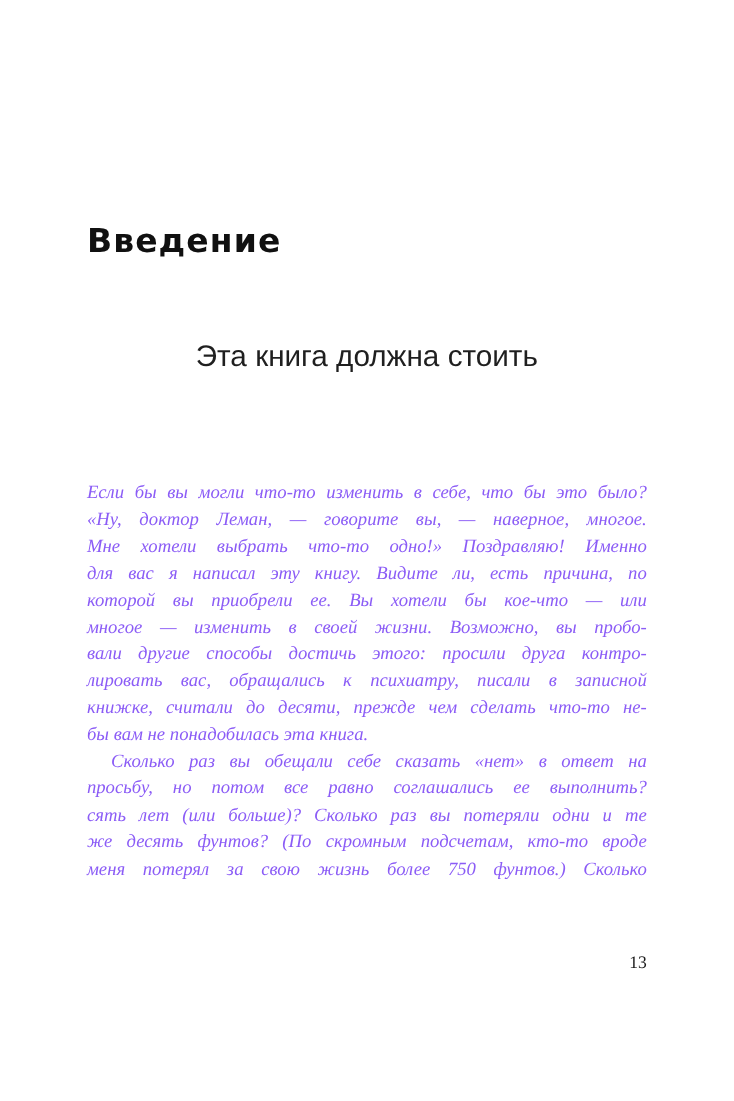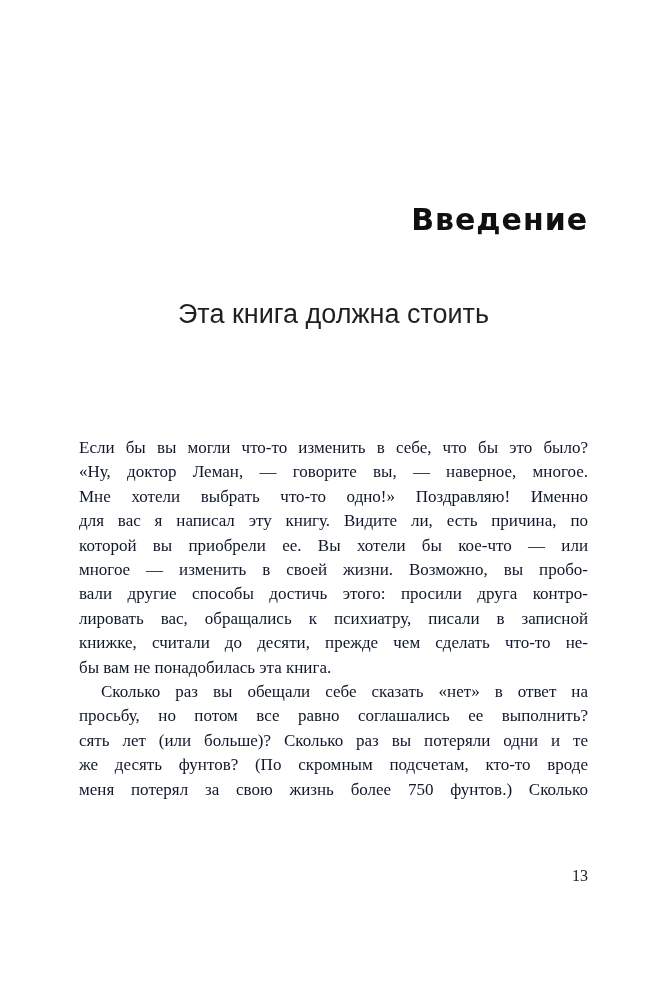--- a/index.html
+++ b/index.html
@@ -14,47 +14,48 @@
     background: #ffffff;
     color: #1b1b1b;
     font-family: "Liberation Serif", serif;
     overflow: hidden;
   }
   .chapter-title {
     position: absolute;
     left: 79px;
     width: 509px;
     top: 202px;
-    text-align: right;
+    text-align: left;
     font-family: "DejaVu Sans", sans-serif;
     font-weight: 800;
     font-size: 30px;
     letter-spacing: 1px;
     color: #101010;
   }
   .subtitle {
     position: absolute;
     left: 59px;
     width: 549px;
-    top: 296px;
+    top: 306px;
     text-align: center;
     font-family: "Liberation Sans", sans-serif;
     font-weight: 400;
     font-size: 27px;
     line-height: 37px;
     color: #1f1f1f;
   }
   .body-text {
     position: absolute;
     left: 79px;
     width: 509px;
     top: 436px;
     font-size: 17px;
     line-height: 24.4px;
-    color: #0f172a;
+    color: #8b5cf6;
+    font-style: italic;
   }
   .line {
     text-align: justify;
     text-align-last: justify;
   }
   .line.para-end {
     text-align-last: left;
   }
   .line.indent {
     text-indent: 22px;

